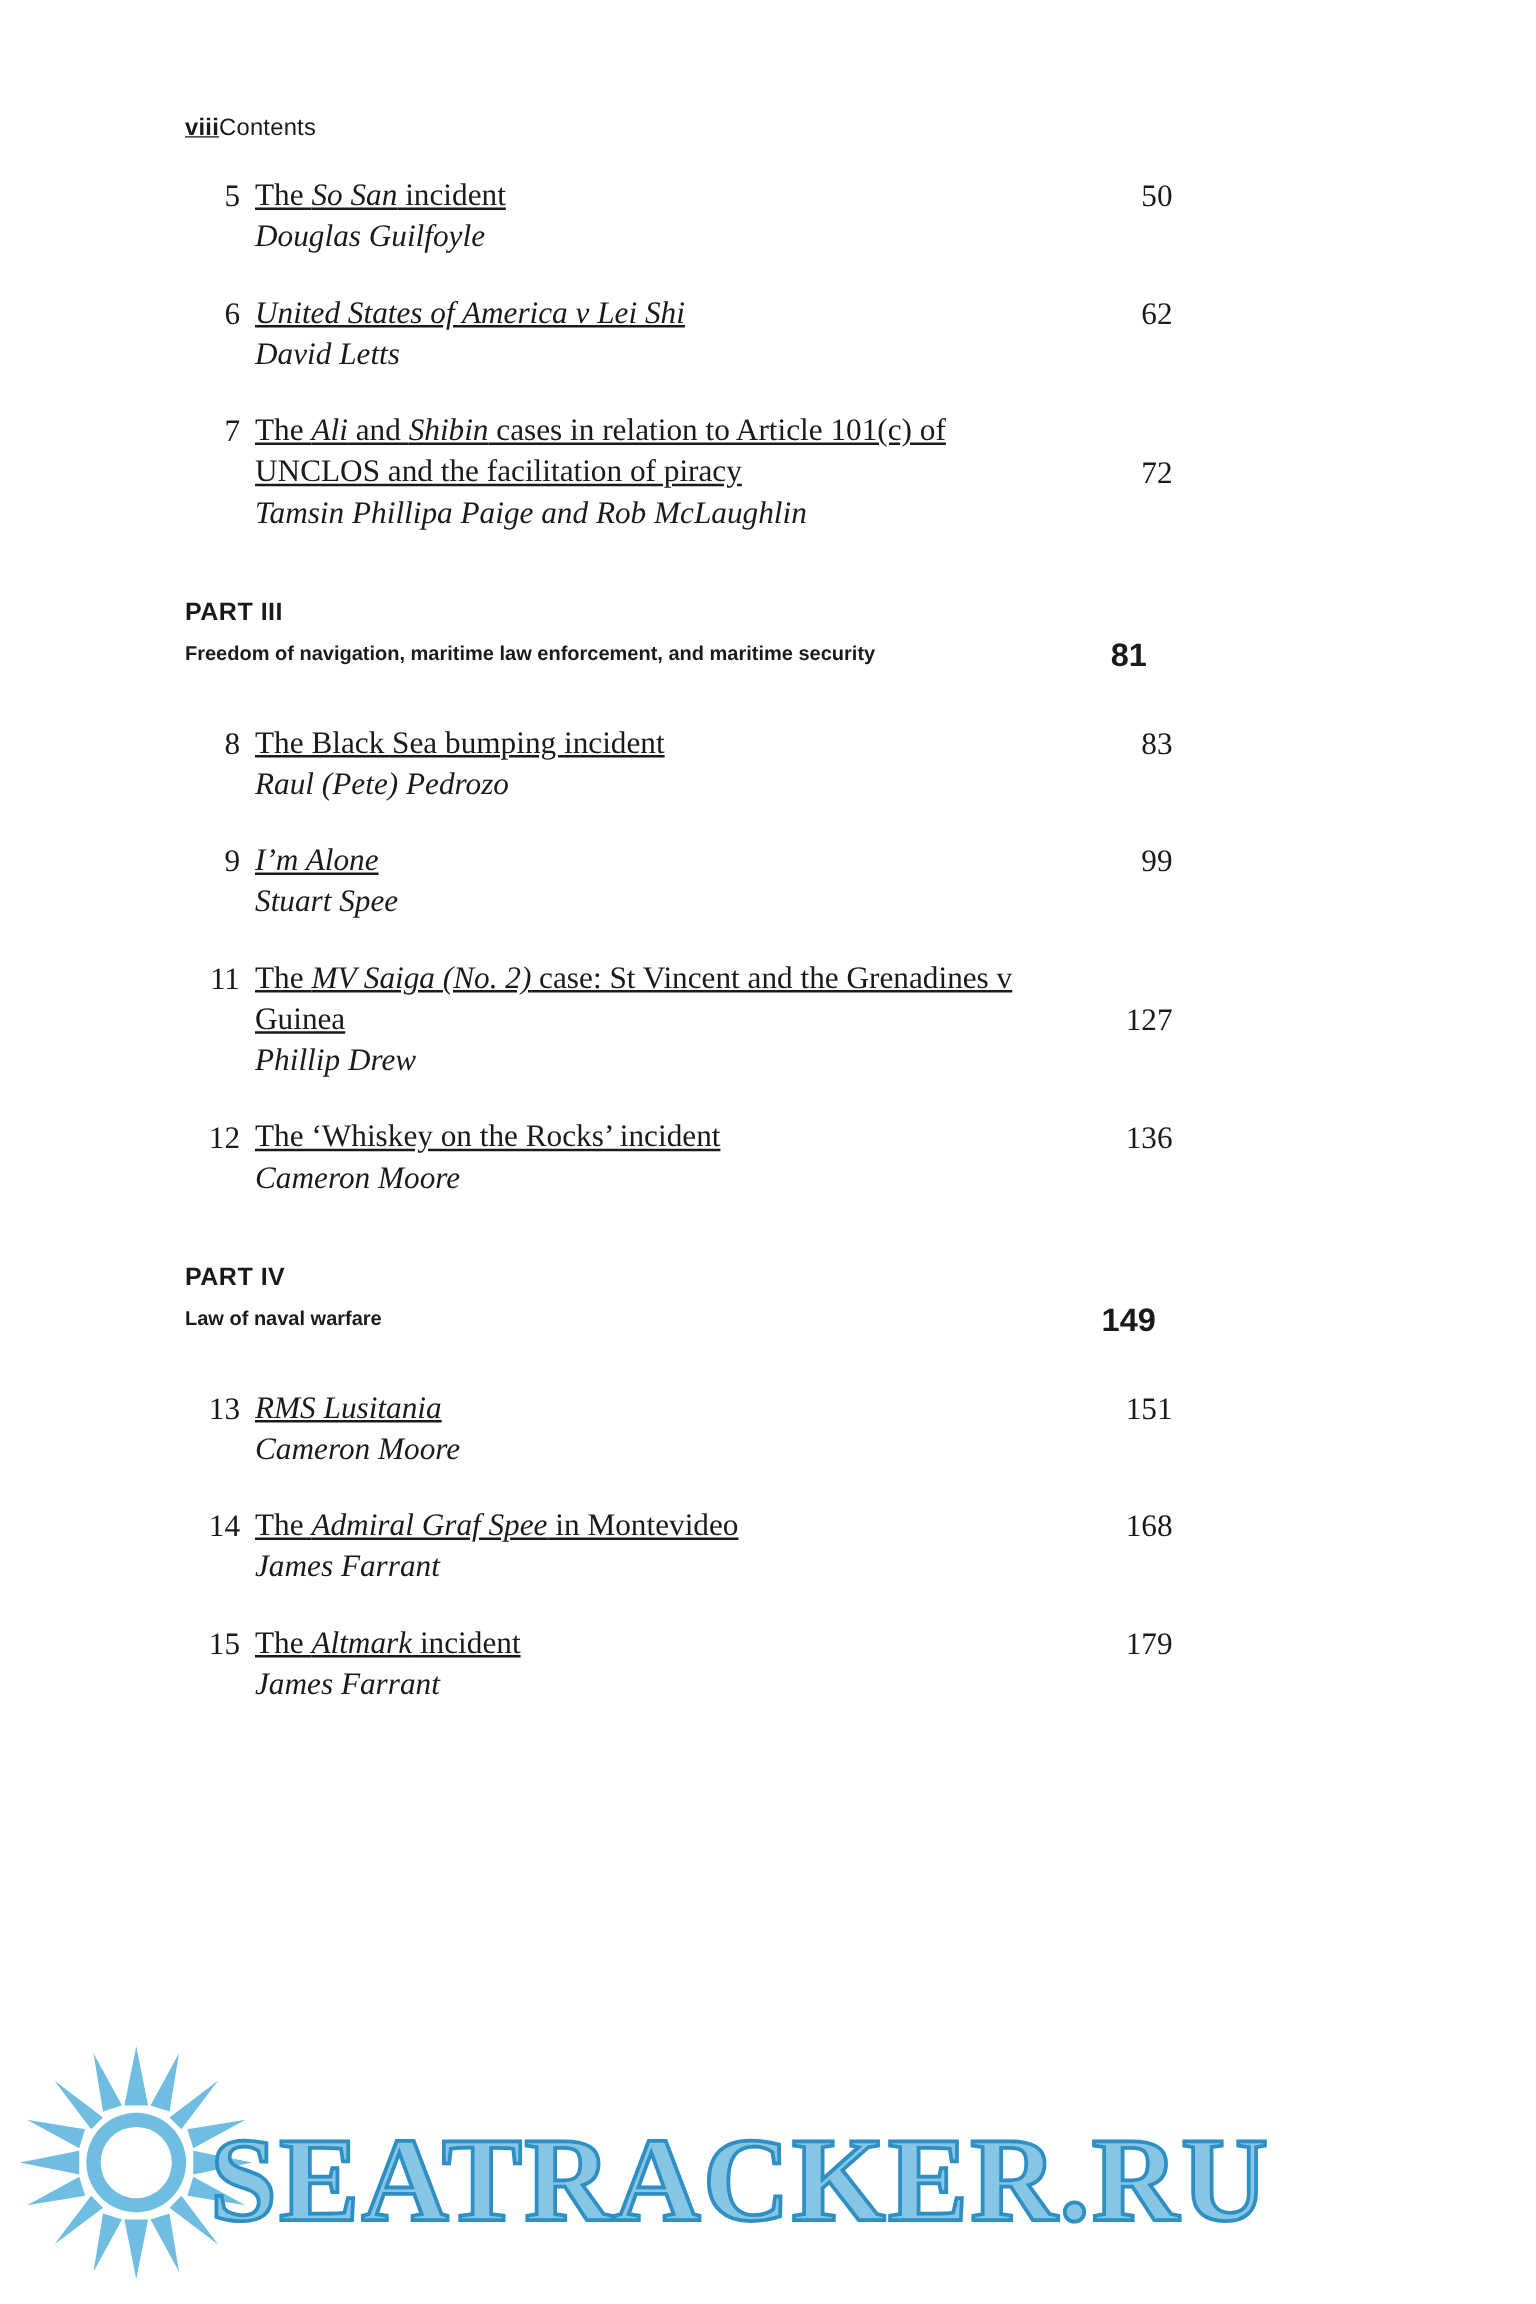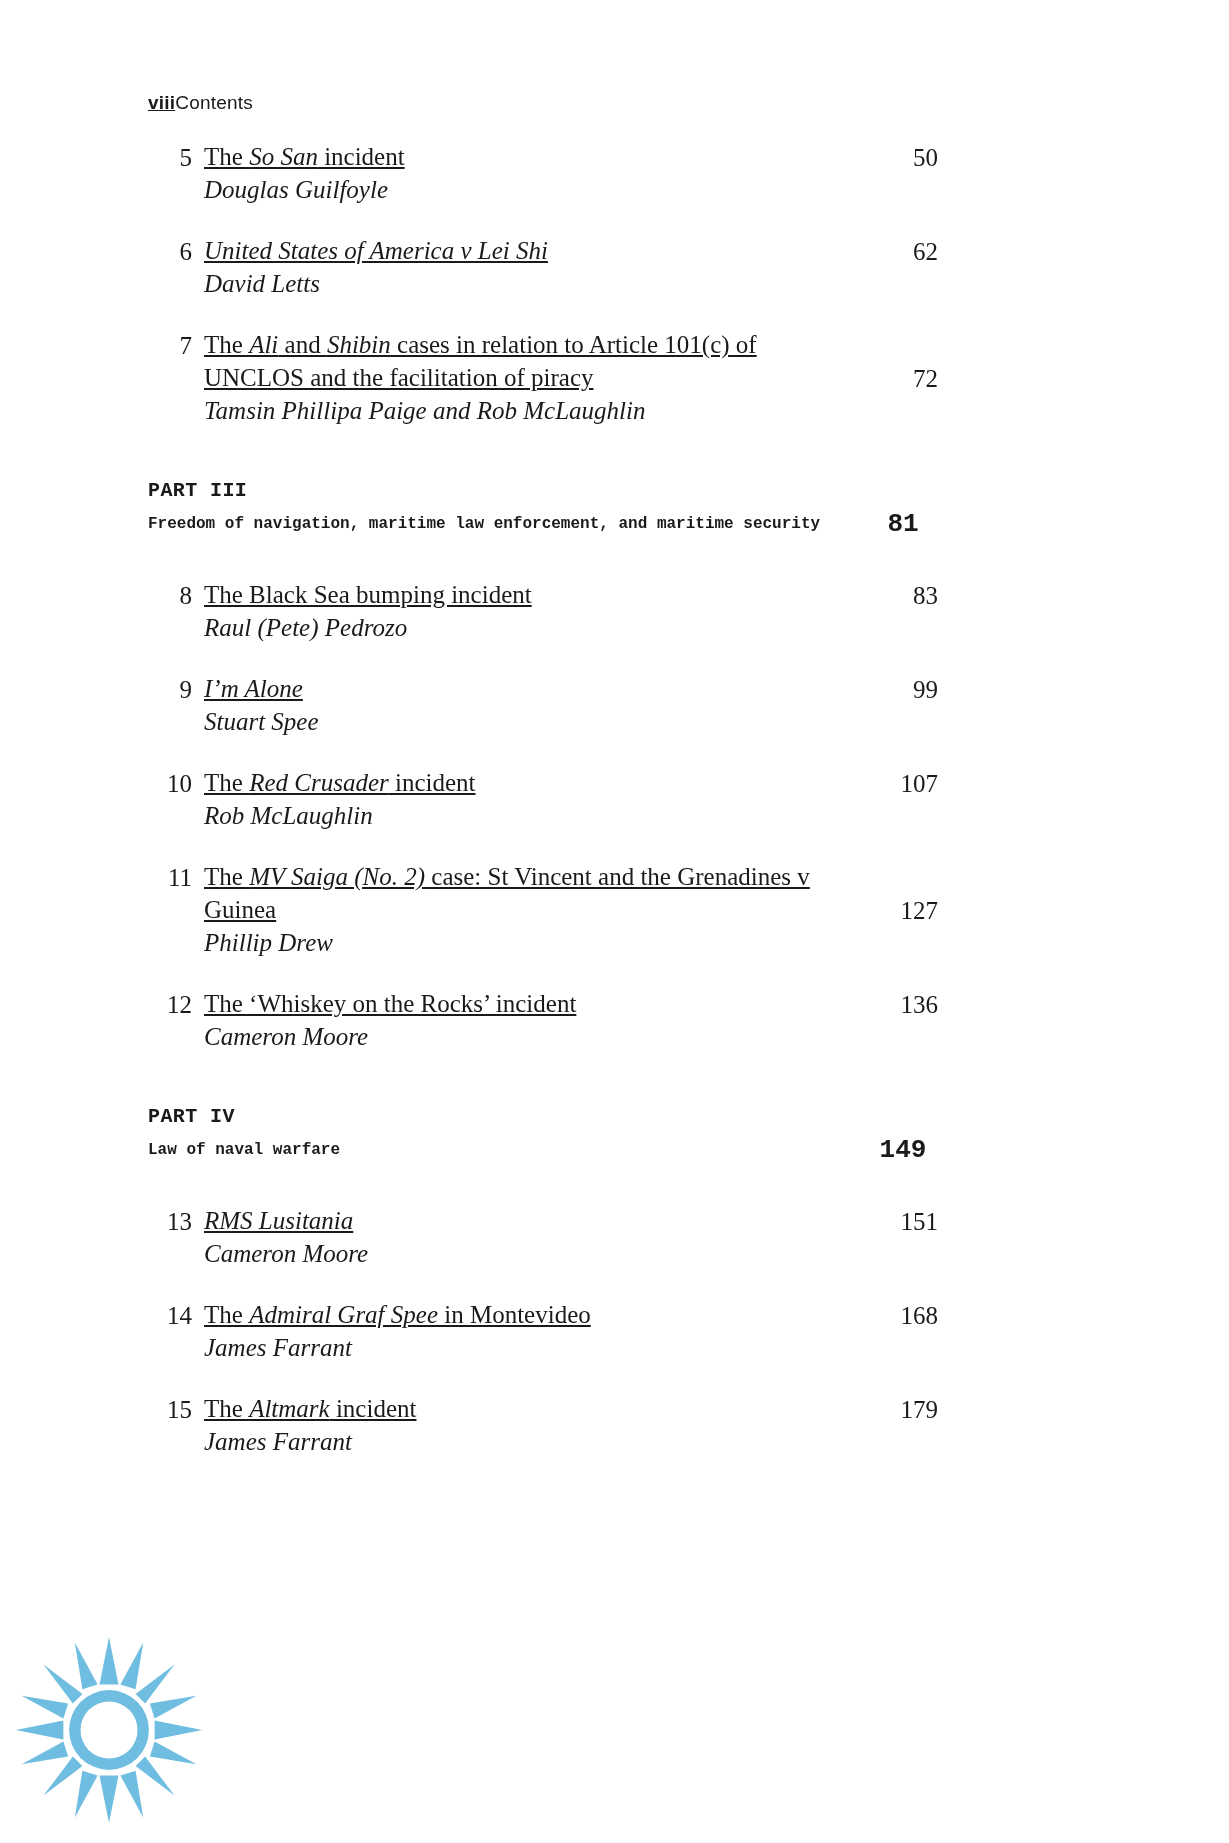--- a/index.html
+++ b/index.html
@@ -84,21 +84,21 @@
   i {
     font-style: italic;
   }
 
   .part {
     margin-top: 52px;
     margin-bottom: 36px;
     display: grid;
     grid-template-columns: 1fr 70px;
     column-gap: 12px;
-    font-family: Liberation Mono, monospace;
+    font-family: Liberation Sans, sans-serif;
   }
   .part .part-label {
     font-size: 20px;
     font-weight: bold;
     letter-spacing: 0.4px;
     margin-bottom: 4px;
   }
   .part .part-title {
     font-size: 16px;
     font-weight: bold;
@@ -200,28 +200,20 @@
           </div>
           <div class="pagenum">83</div>
         </div>
         <div class="entry">
           <div class="num">9</div>
           <div class="body">
             <span class="title"><i>I’m Alone</i></span>
             <span class="author">Stuart Spee</span>
           </div>
           <div class="pagenum">99</div>
-        </div>
-        <div class="entry">
-          <div class="num">10</div>
-          <div class="body">
-            <span class="title">The <i>Red Crusader</i> incident</span>
-            <span class="author">Rob McLaughlin</span>
-          </div>
-          <div class="pagenum">107</div>
         </div>
         <div class="entry two-line">
           <div class="num">11</div>
           <div class="body">
             <span class="title">The <i>MV Saiga (No. 2)</i> case: St Vincent and the Grenadines v Guinea</span>
             <span class="author">Phillip Drew</span>
           </div>
           <div class="pagenum">127</div>
         </div>
         <div class="entry">
@@ -289,15 +281,16 @@
           <polygon points="64,192 88,148 72,143"></polygon>
           <polygon points="136,192 112,148 128,143"></polygon>
           <polygon points="8,64 52,88 57,72"></polygon>
           <polygon points="8,136 52,112 57,128"></polygon>
           <polygon points="192,64 148,88 143,72"></polygon>
           <polygon points="192,136 148,112 143,128"></polygon>
         </g>
       </g>
       <circle cx="100" cy="100" r="30" fill="#ffffff"></circle>
     </svg>
+    <div class="wm-text">SEATRACKER.RU</div>
   </div>
 
 </div>
 
 </body></html>

